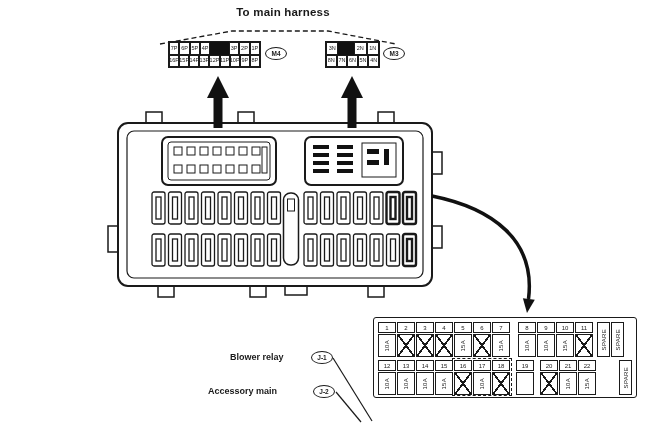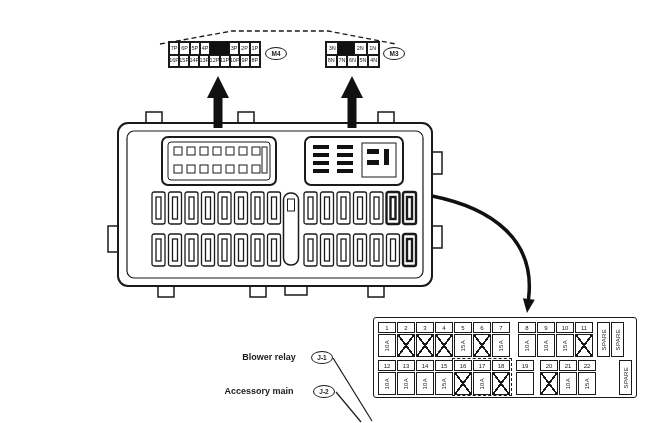--- a/index.html
+++ b/index.html
@@ -29,21 +29,21 @@
   .fnum{height:11px;border:1px solid #1a1a1a;font-size:6px;display:flex;align-items:center;justify-content:center}
   .fval{height:23px;border:1px solid #1a1a1a;display:flex;align-items:center;justify-content:center;overflow:hidden}
   .crossed{background-image:
     linear-gradient(to top right,transparent 46.5%,#1a1a1a 46.5%,#1a1a1a 53.5%,transparent 53.5%),
     linear-gradient(to bottom right,transparent 46.5%,#1a1a1a 46.5%,#1a1a1a 53.5%,transparent 53.5%)}
   .vtext{writing-mode:vertical-rl;transform:rotate(180deg);font-size:6px;letter-spacing:.3px;line-height:1}
   .spare{width:13px;height:35px;border:1px solid #1a1a1a;display:flex;align-items:center;justify-content:center}
   .sp8{width:8px}.sp6{width:6px}.sp4{width:4px}
   .spauto{margin-left:auto}
   .dashed-box{position:absolute;left:78px;top:40px;width:60px;height:38px;border:1px dashed #1a1a1a;pointer-events:none}
-  .relay-label{position:absolute;font-size:9px;font-weight:bold;text-align:center;white-space:nowrap}
+  .relay-label{position:absolute;font-size:9px;font-weight:bold;text-align:left;white-space:nowrap}
 </style>
 </head>
 <body>
 
 <div class="page">
 
   <svg class="art" width="650" height="423" viewBox="0 0 650 423">
     <defs>
       <g id="slot" fill="none" stroke="#1a1a1a" stroke-width="1.3">
         <rect width="13" height="32" rx="2"></rect>
@@ -160,20 +160,21 @@
 
     <path d="M 432 196 C 492 208 536 240 528.5 299" fill="none" stroke="#111" stroke-width="3.5"></path>
     <polygon points="527,313 534.8,299.8 522.9,298.2" fill="#111"></polygon>
 
     <g stroke="#1a1a1a" stroke-width="1.2">
       <line x1="333" y1="358" x2="372" y2="421"></line>
       <line x1="336" y1="392" x2="361" y2="422"></line>
     </g>
   </svg>
 
+  <div class="title">To main harness</div>
 
   <div class="pbox m4" style="left:168px;top:41px;width:93px;height:27px">
     <div class="prow">
       <span class="pc">7P</span>
       <span class="pc">6P</span>
       <span class="pc">5P</span>
       <span class="pc">4P</span>
       <span class="pc pblack"></span>
       <span class="pc">3P</span>
       <span class="pc">2P</span>

